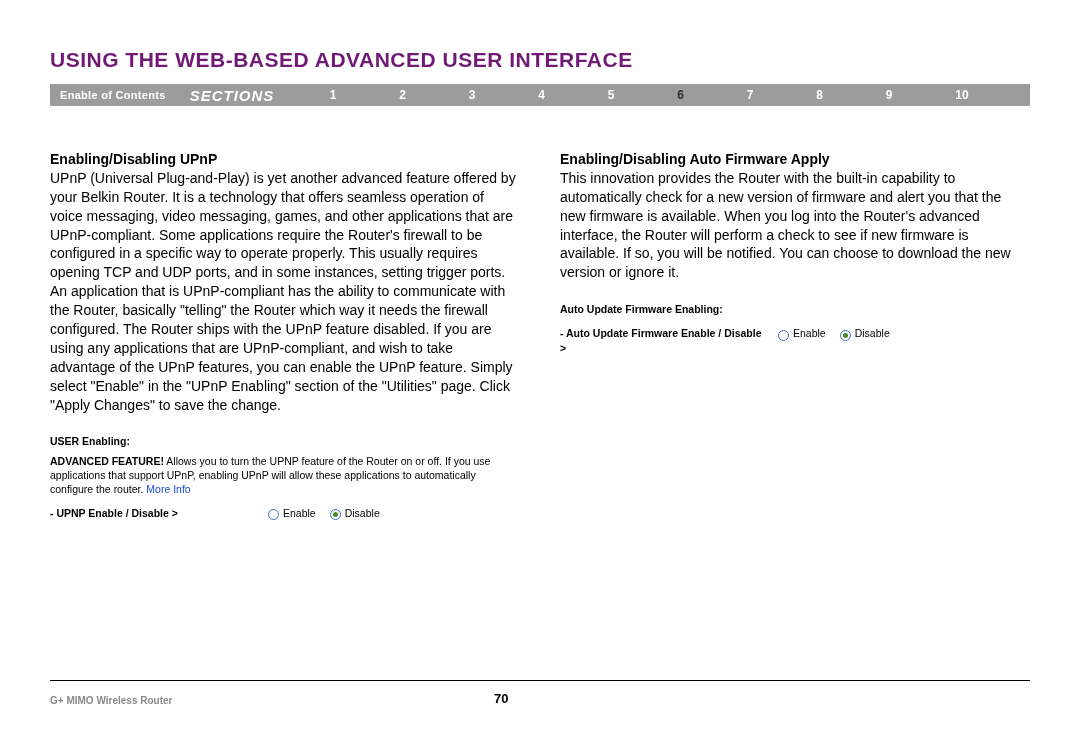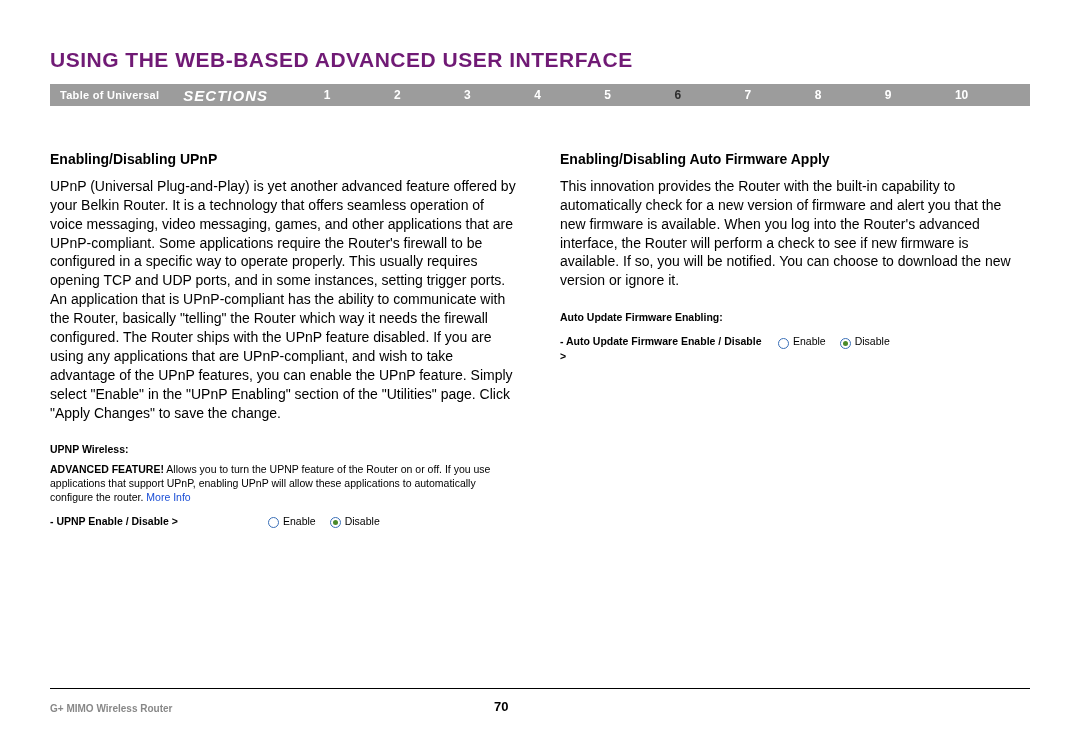--- a/index.html
+++ b/index.html
@@ -7,21 +7,21 @@
   .page { padding: 48px 50px 0 50px; width: 1080px; }
   .page-title { font-size: 21px; font-weight: bold; letter-spacing: 0.5px; color: #701a75; text-transform: uppercase; margin-bottom: 12px; }
   .navbar { background: #9c9c9c; height: 22px; display: flex; align-items: center; color: #fff; font-size: 11px; font-weight: bold; }
   .navbar .toc { padding: 0 18px 0 10px; letter-spacing: 0.3px; white-space: nowrap; }
   .navbar .sections-label { font-size: 15px; letter-spacing: 1px; padding: 0 24px 0 6px; font-style: italic; }
   .navbar .sections { display: flex; flex: 1; justify-content: space-around; align-items: center; padding-right: 30px; }
   .navbar .section-link { color: #fff; font-size: 12px; font-weight: bold; cursor: pointer; }
   .navbar .section-link.active { color: #2e2e2e; }
   .columns { display: flex; gap: 40px; margin-top: 44px; }
   .col { flex: 1; font-size: 14px; line-height: 1.35; }
-  .col h3 { font-size: 14px; font-weight: bold; margin-bottom: 8px; }
+  .col h3 { font-size: 14px; font-weight: bold; }
   .col p { margin-bottom: 18px; }
   .ui-box { font-family: Verdana, Geneva, sans-serif; font-size: 10.5px; margin-top: 20px; }
   .ui-box .ui-title { font-weight: bold; margin-bottom: 5px; }
   .ui-box .ui-desc { font-size: 10.5px; line-height: 1.35; }
   .ui-box .ui-desc b { font-weight: bold; }
   .ui-box .more-info { color: #1a4ed6; cursor: pointer; }
   .ui-row { display: flex; align-items: flex-start; margin-top: 10px; }
   .ui-row .opt-label { font-weight: bold; font-size: 10.5px; width: 210px; }
   .ui-row .opts { display: flex; gap: 14px; align-items: center; margin-left: 8px; }
   .radio-opt { display: flex; align-items: flex-end; gap: 4px; font-size: 10.5px; cursor: pointer; }
@@ -32,21 +32,21 @@
   .footer .pagenum { flex: 1; text-align: center; font-size: 13px; color: #000; }
   .footer .right-spacer { width: 200px; }
 </style>
 </head>
 <body>
 
 <div class="page">
   <div class="page-title">USING THE WEB-BASED ADVANCED USER INTERFACE</div>
 
   <div class="navbar">
-    <div class="toc">Table of Universal</div>
+    <div class="toc">Enable of Contents</div>
     <div class="sections-label">SECTIONS</div>
     <div class="sections" id="sections-container">
         <span class="section-link">1</span>
         <span class="section-link">2</span>
         <span class="section-link">3</span>
         <span class="section-link">4</span>
         <span class="section-link">5</span>
         <span class="section-link active">6</span>
         <span class="section-link">7</span>
         <span class="section-link">8</span>
@@ -54,21 +54,21 @@
         <span class="section-link">10</span>
       </div>
   </div>
 
   <div class="columns">
     <div class="col">
       <h3>Enabling/Disabling UPnP</h3>
       <p>UPnP (Universal Plug-and-Play) is yet another advanced feature offered by your Belkin Router. It is a technology that offers seamless operation of voice messaging, video messaging, games, and other applications that are UPnP-compliant. Some applications require the Router's firewall to be configured in a specific way to operate properly. This usually requires opening TCP and UDP ports, and in some instances, setting trigger ports. An application that is UPnP-compliant has the ability to communicate with the Router, basically "telling" the Router which way it needs the firewall configured. The Router ships with the UPnP feature disabled. If you are using any applications that are UPnP-compliant, and wish to take advantage of the UPnP features, you can enable the UPnP feature. Simply select "Enable" in the "UPnP Enabling" section of the "Utilities" page. Click "Apply Changes" to save the change.</p>
 
       <div class="ui-box">
-        <div class="ui-title">UPNP Wireless:</div>
+        <div class="ui-title">USER Enabling:</div>
         <div class="ui-desc">
           <b>ADVANCED FEATURE!</b><span> Allows you to turn the UPNP feature of the Router on or off. If you use applications that support UPnP, enabling UPnP will allow these applications to automatically configure the router. </span><span class="more-info">More Info</span>
         </div>
         <div class="ui-row">
           <div class="opt-label">- UPNP Enable / Disable &gt;</div>
           <div class="opts">
             <div class="radio-opt">
               <span class="radio-circle"></span>
               <span>Enable</span>
             </div>

